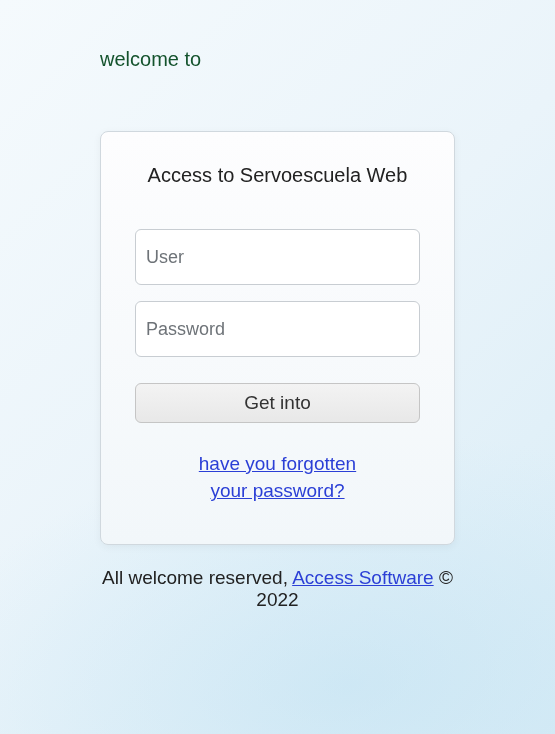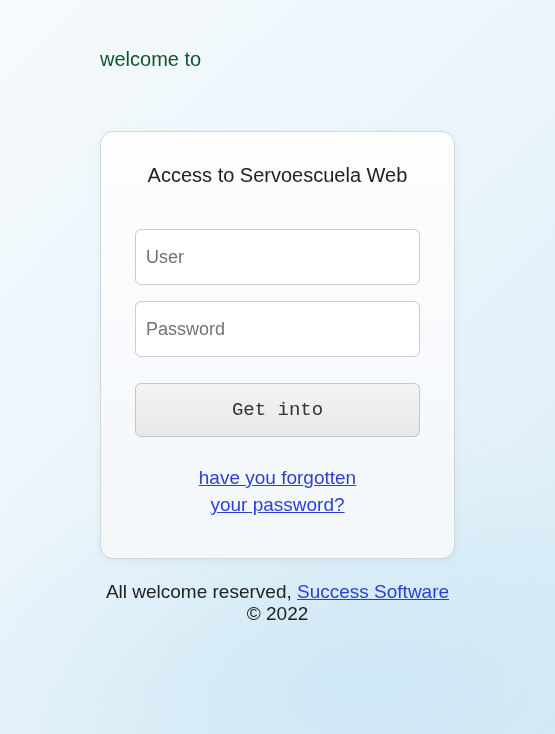--- a/index.html
+++ b/index.html
@@ -38,21 +38,21 @@
     .welcome-text {
       color: #14532d;
       font-size: 20px;
       font-weight: 400;
       margin-bottom: 60px;
     }
     
     .login-card {
       background: linear-gradient(180deg, #fdfdfe 0%, #f2f7fa 100%);
       border: 1px solid #d0d8de;
-      border-radius: 13px;
+      border-radius: 8px;
       padding: 32px 34px 40px;
       box-shadow: 0 2px 8px rgba(0, 0, 0, 0.05);
     }
     
     .card-title {
       text-align: center;
       font-size: 20px;
       font-weight: 400;
       color: #222;
       margin-bottom: 42px;
@@ -70,30 +70,30 @@
       margin-bottom: 16px;
       font-family: inherit;
     }
     
     .input-field::placeholder {
       color: #6e7378;
     }
     
     .login-button {
       width: 100%;
-      height: 54px;
+      height: 40px;
       background: linear-gradient(180deg, #f3f3f3 0%, #e8e8e8 100%);
       border: 1px solid #c5c5c5;
       border-radius: 6px;
       font-size: 19px;
       color: #333;
       cursor: pointer;
       margin-top: 10px;
       margin-bottom: 28px;
-      font-family: Liberation Mono, monospace;
+      font-family: Liberation Sans, sans-serif;
     }
     
     .forgot-link {
       display: block;
       text-align: center;
       color: #2b3fd6;
       font-size: 19px;
       padding: 0 60px;
       line-height: 1.4;
     }
@@ -122,15 +122,15 @@
     <input type="text" class="input-field" placeholder="User" style="">
     
     <input type="password" class="input-field" placeholder="Password" style="">
     
     <button class="login-button">Get into</button>
     
     <a href="#" class="forgot-link">have you forgotten your password?</a>
   </div>
 
   <div class="footer">
-    <span>All welcome reserved, </span><a href="#" class="footer-link">Success Software</a><span> © 2022</span>
+    <span>All welcome reserved, </span><a href="#" class="footer-link">Access Software</a><span> © 2022</span>
   </div>
 </div>
 
 </body></html>

